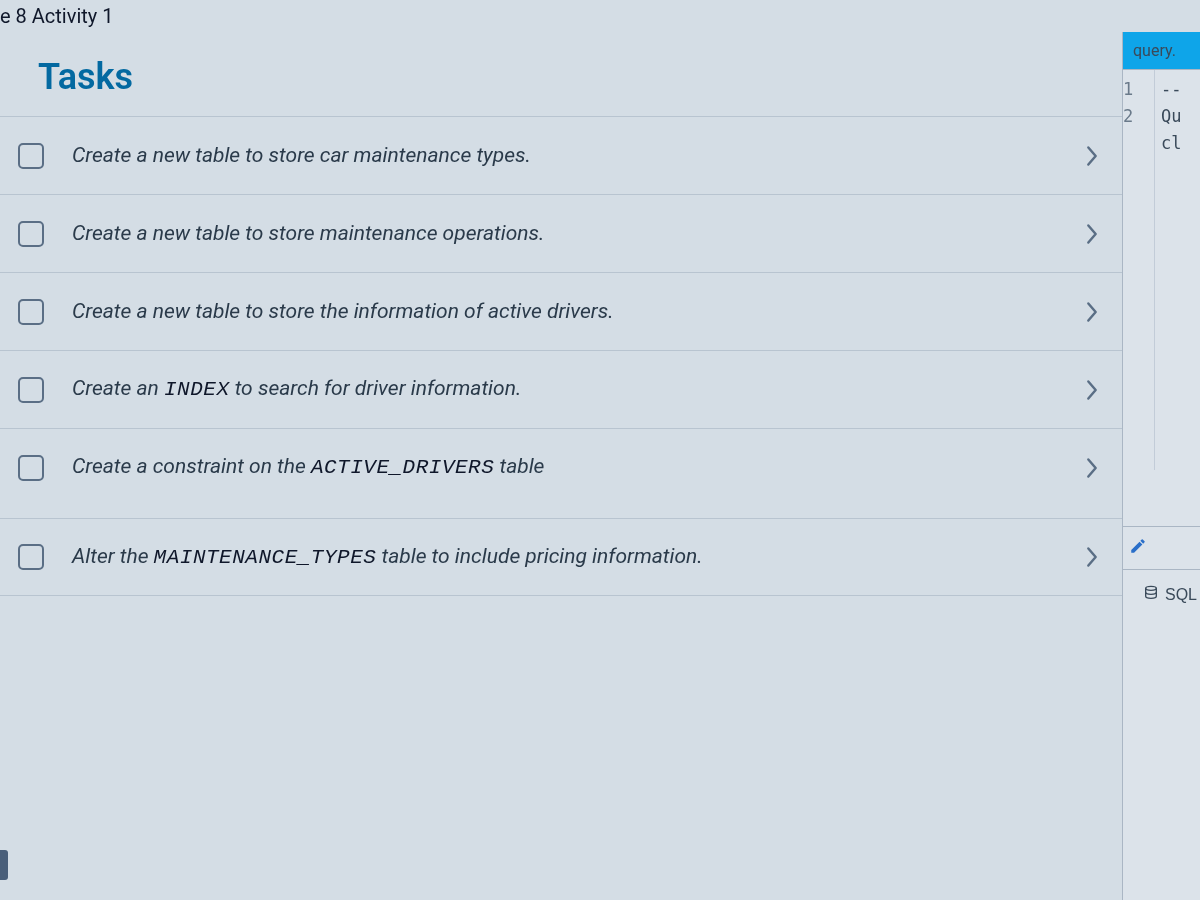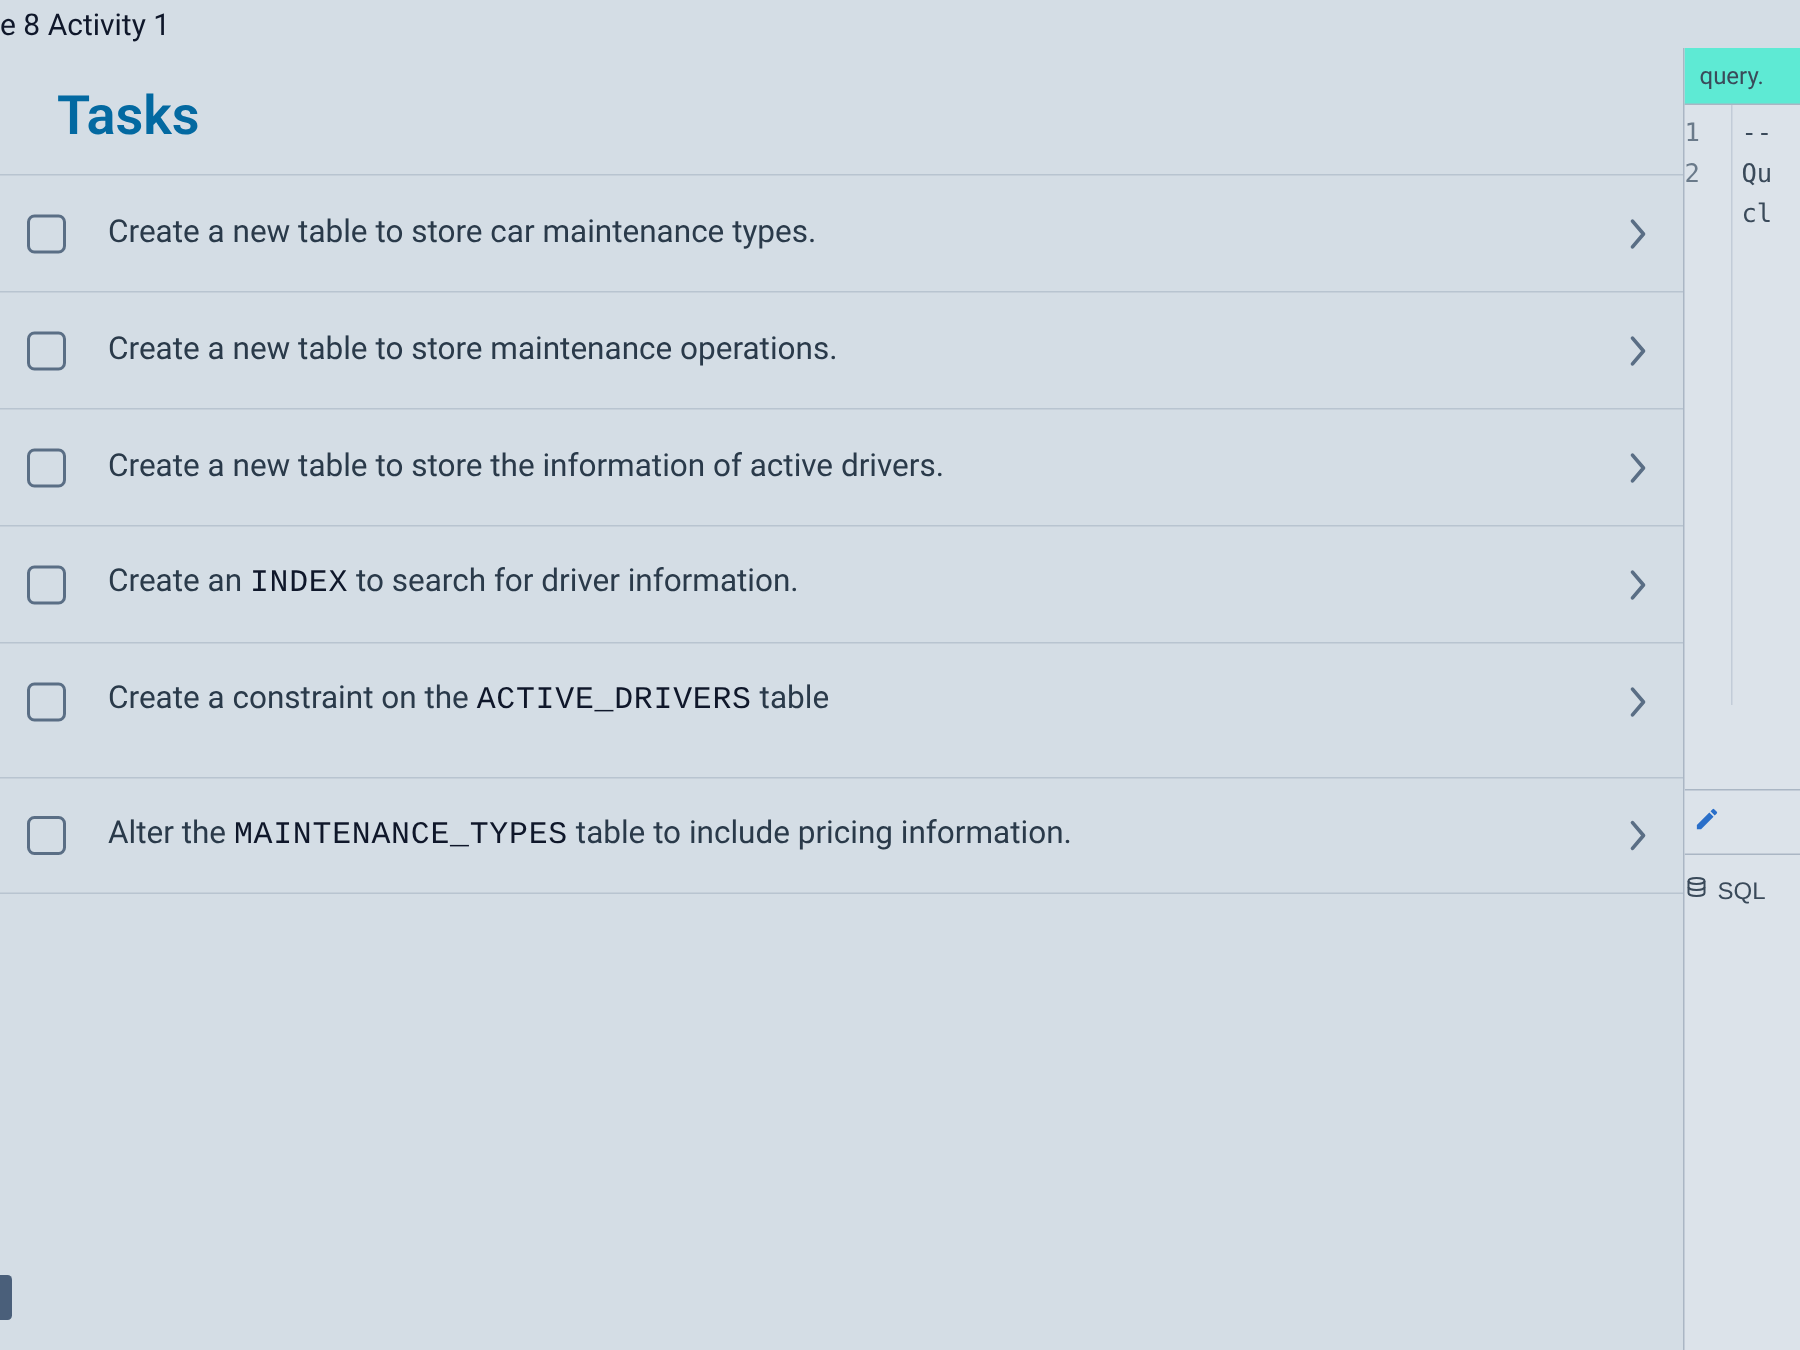--- a/index.html
+++ b/index.html
@@ -38,20 +38,21 @@
       padding: 24px 20px 18px 18px;
       margin-left: 20px;
     }
     .task-item {
       display: flex;
       align-items: center;
       border-top: 1px solid #b8c4d0;
       padding: 0 12px 0 18px;
       min-height: 78px;
       position: relative;
+      font-style: italic;
     }
     .task-item:last-child {
       border-bottom: 1px solid #b8c4d0;
       margin-top: 12px;
     }
     .task-checkbox {
       width: 26px;
       height: 26px;
       border: 2px solid #5a6e85;
       border-radius: 5px;
@@ -95,21 +96,21 @@
       overflow: hidden;
     }
     .editor-tab {
       height: 38px;
       border-bottom: 1px solid #aab6c4;
       display: flex;
       align-items: center;
       padding-left: 10px;
       font-size: 16px;
       color: #3a4a5a;
-      background: #5eead4;
+      background: #0ea5e9;
     }
     .gutter {
       width: 32px;
       border-right: 1px solid #c2ccd8;
       font-family: "SFMono-Regular", Consolas, monospace;
       font-size: 17px;
       color: #6a7a8a;
       text-align: right;
       padding-right: 24px;
       line-height: 1.6;
@@ -143,21 +144,21 @@
       gap: 6px;
     }
     .pencil-icon {
       width: 18px;
       height: 18px;
       color: #2a6fc9;
     }
     .sql-badge {
       position: absolute;
       bottom: 326px;
-      left: 0;
+      left: 20px;
       display: flex;
       align-items: center;
       gap: 6px;
       font-size: 16px;
       color: #3a4a5a;
       font-family: -apple-system, sans-serif;
     }
     .db-icon {
       width: 16px;
       height: 18px;

